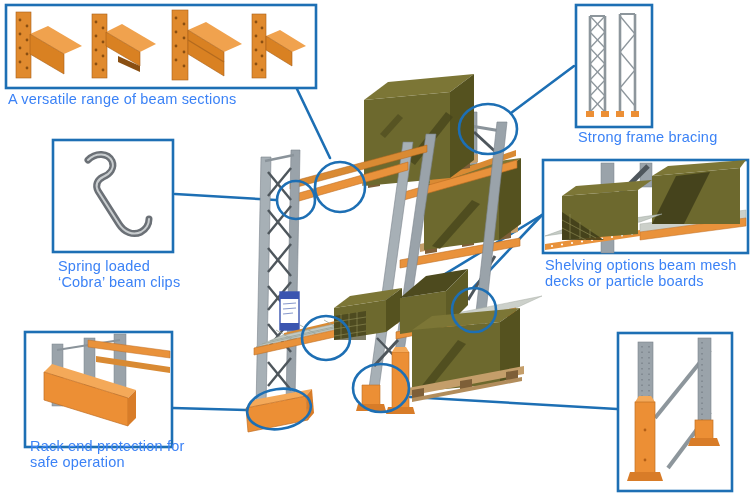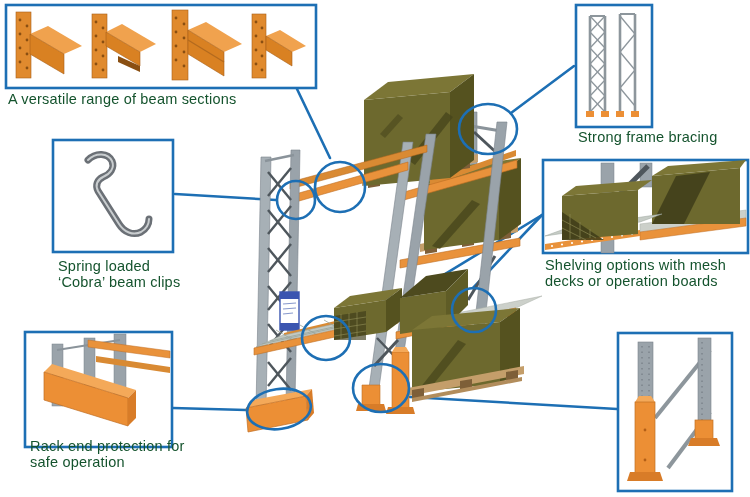--- a/index.html
+++ b/index.html
@@ -2,21 +2,21 @@
 <html><head>
 <meta charset="utf-8">
 <style>
   html,body{margin:0;padding:0;background:#ffffff;}
   #stage{
     position:relative;width:750px;height:497px;background:#ffffff;overflow:hidden;
     font-family:"Liberation Sans","DejaVu Sans",sans-serif;
   }
   #scene{position:absolute;left:0;top:0;}
   .callout-label{
-    position:absolute;color:#14532d;font-size:14.5px;line-height:1.12;
+    position:absolute;color:#3b82f6;font-size:14.5px;line-height:1.12;
     letter-spacing:.2px;
   }
   .lbl-beam-sections{left:8px;top:91px;width:320px;}
   .lbl-frame-bracing{left:578px;top:129px;width:170px;}
   .lbl-cobra{left:58px;top:258px;width:140px;}
   .lbl-shelving{left:545px;top:257px;width:200px;}
   .lbl-rack-end{left:30px;top:438px;width:158px;}
   .lbl-upright{left:497px;top:447px;width:122px;}
 </style>
 </head>
@@ -367,15 +367,15 @@
       <polygon points="630,472 660,472 663,481 627,481" fill="#d87c28"></polygon>
       <rect x="695" y="420" width="18" height="20" fill="#ec8f35" stroke="#c06f24" stroke-width="0.7"></rect>
       <polygon points="691,438 717,438 720,446 688,446" fill="#d87c28"></polygon>
     </g>
   </g>
 </svg>
 
   <div class="callout-label lbl-beam-sections">A versatile range of beam sections</div>
   <div class="callout-label lbl-cobra">Spring loaded ‘Cobra’ beam clips</div>
   <div class="callout-label lbl-frame-bracing">Strong frame bracing</div>
-  <div class="callout-label lbl-shelving">Shelving options with mesh decks or operation boards</div>
+  <div class="callout-label lbl-shelving">Shelving options beam mesh decks or particle boards</div>
   <div class="callout-label lbl-rack-end">Rack end protection for safe operation</div>
 </div>
 
 </body></html>

